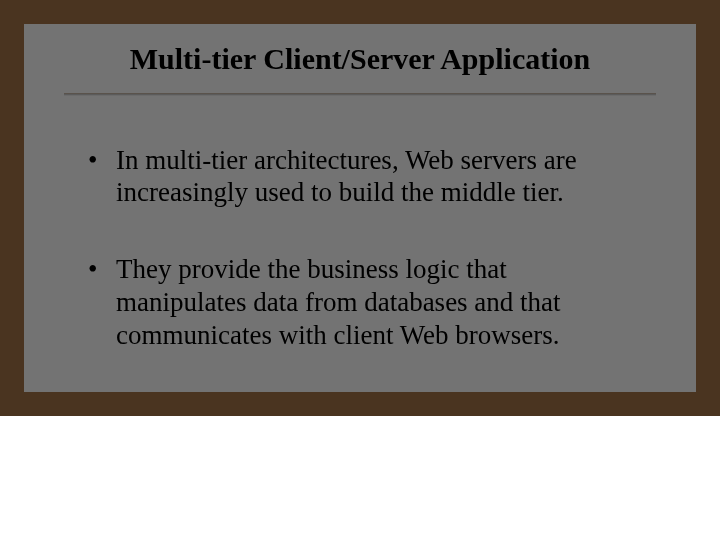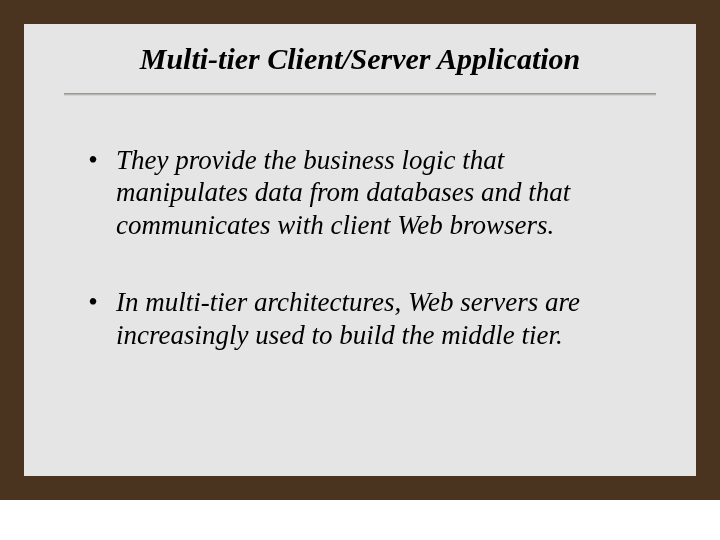--- a/index.html
+++ b/index.html
@@ -4,28 +4,27 @@
 <style>
   html, body {
     margin: 0;
     padding: 0;
     width: 720px;
     height: 540px;
     overflow: hidden;
   }
   .slide {
     width: 720px;
-    height: 500px;
+    height: 416px;
     box-sizing: border-box;
-    background: #e5e5e5;
+    background: #737373;
     border: 24px solid #4a3420;
     position: relative;
     font-family: "Times New Roman", Times, serif;
     color: #000;
-    font-style: italic;
   }
   .title {
     text-align: center;
     font-weight: bold;
     font-size: 30px;
     line-height: 1.15;
     padding: 18px 40px 10px 40px;
   }
   .rule {
     margin: 6px 40px 0 40px;
@@ -60,17 +59,17 @@
 </head>
 <body>
 
 <div class="slide">
   <div class="title">
     <span>Multi-tier Client/Server Application</span><br>
   </div>
   <div class="rule"></div>
   <div class="body">
     <ul class="bullets">
+      <li><span>In multi-tier architectures, Web servers are increasingly used to build the middle tier.</span></li>
       <li><span>They provide the business logic that manipulates data from databases and that communicates with client Web browsers.</span></li>
-      <li><span>In multi-tier architectures, Web servers are increasingly used to build the middle tier.</span></li>
     </ul>
   </div>
 </div>
 
 </body></html>

